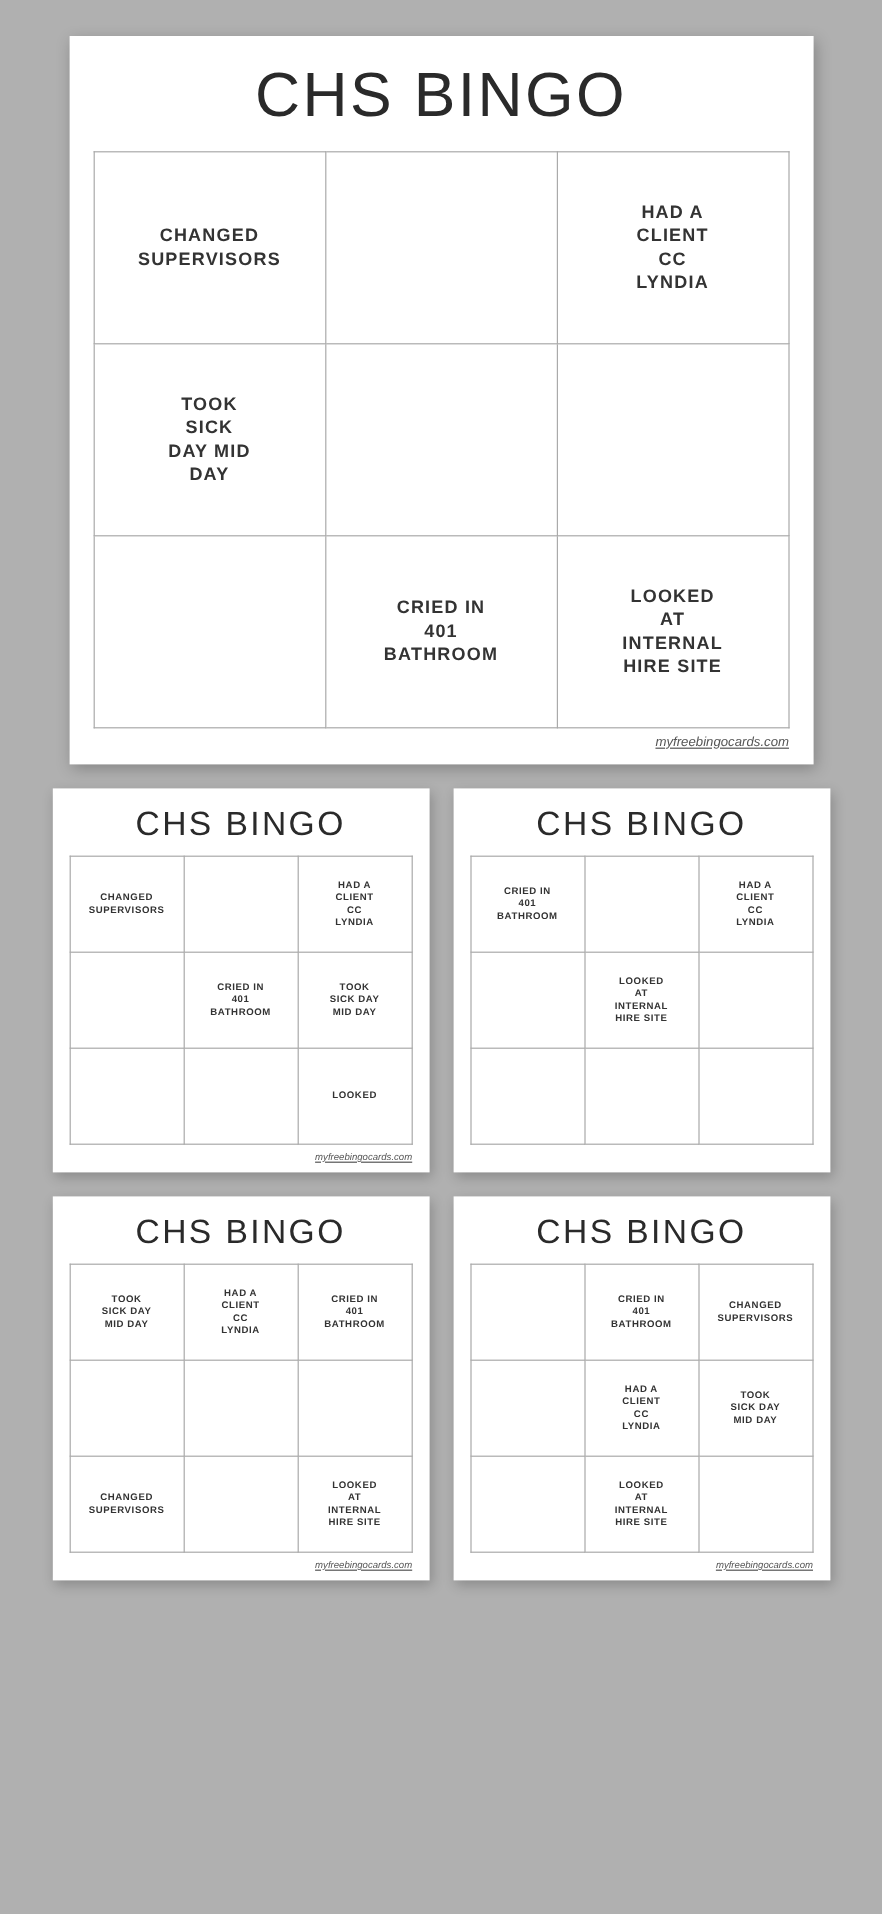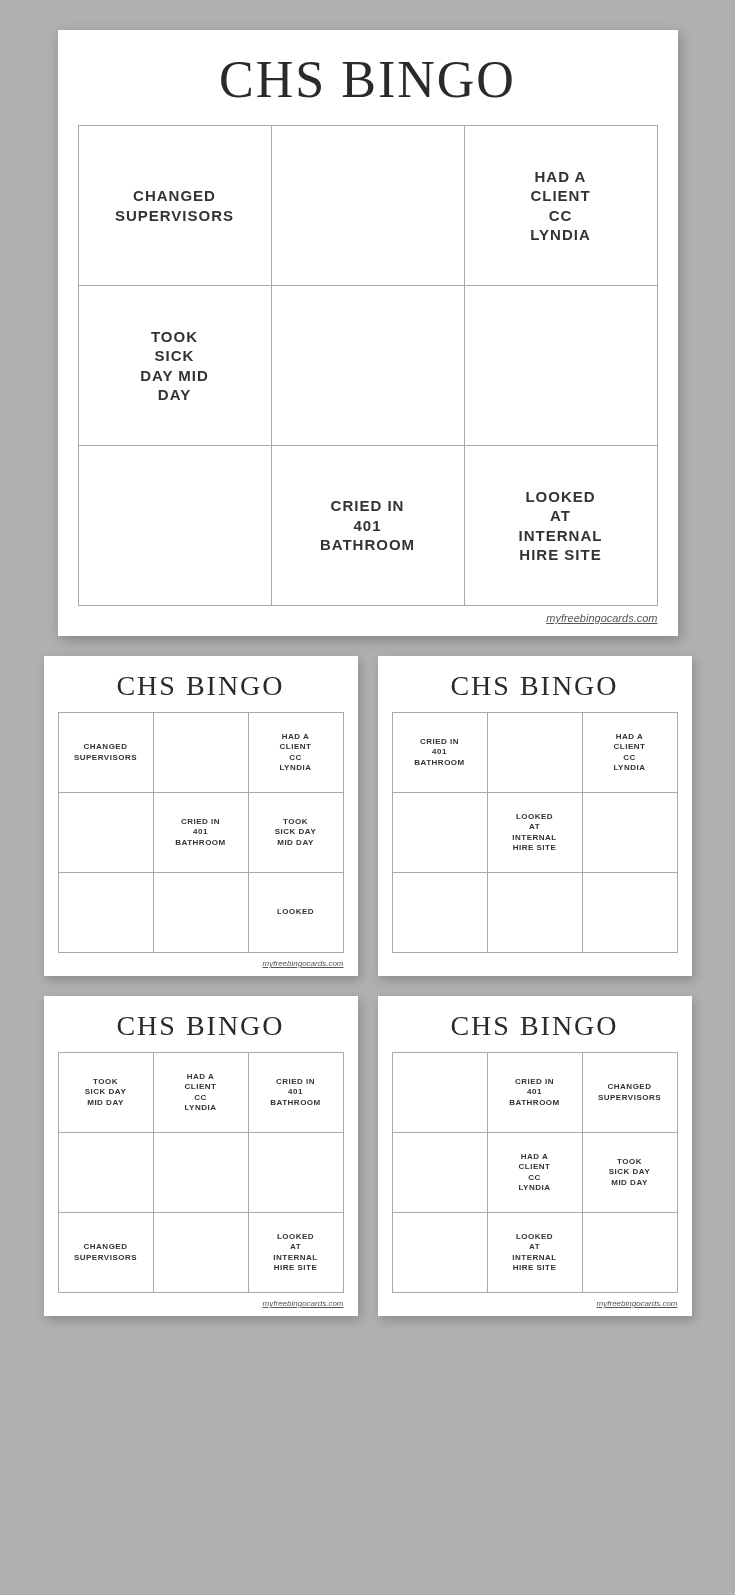--- a/index.html
+++ b/index.html
@@ -27,21 +27,21 @@
 
     .bingo-card.large {
       width: 620px;
     }
 
     .bingo-title {
       font-size: 52px;
       font-weight: 300;
       letter-spacing: 2px;
       color: #2a2a2a;
-      font-family: Liberation Serif, serif;
+      font-family: Liberation Sans, sans-serif;
       margin-bottom: 16px;
       text-align: center;
     }
 
     .bingo-title.small-title {
       font-size: 28px;
       margin-bottom: 10px;
     }
 
     .bingo-grid {

